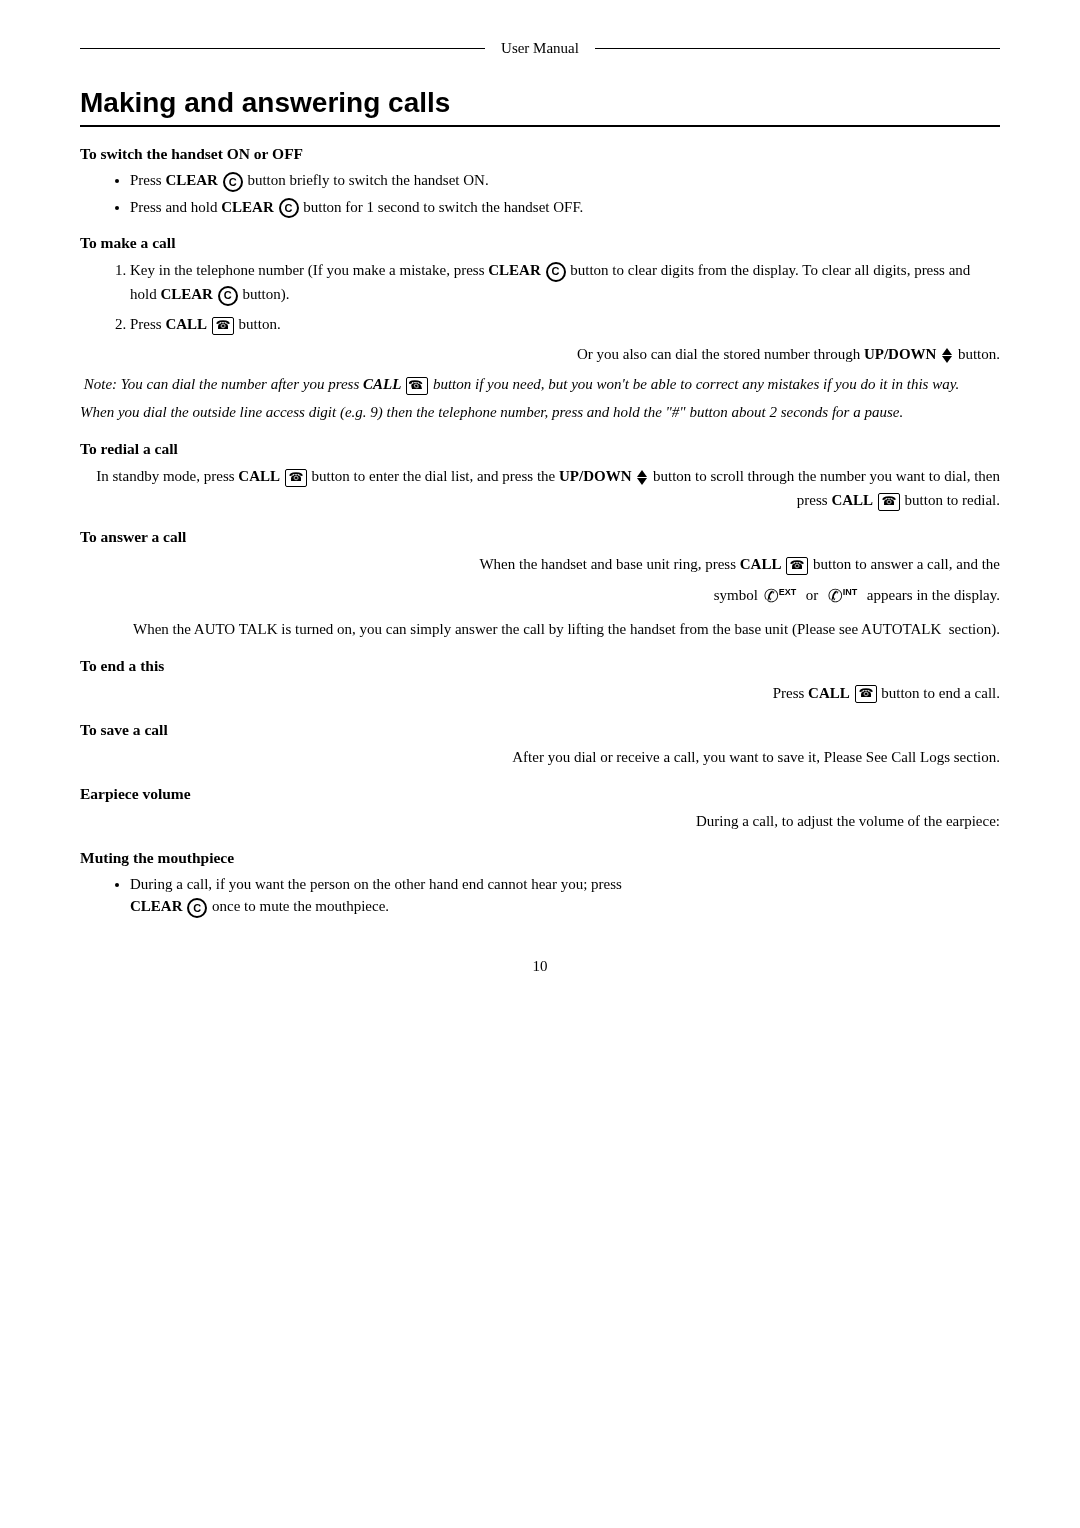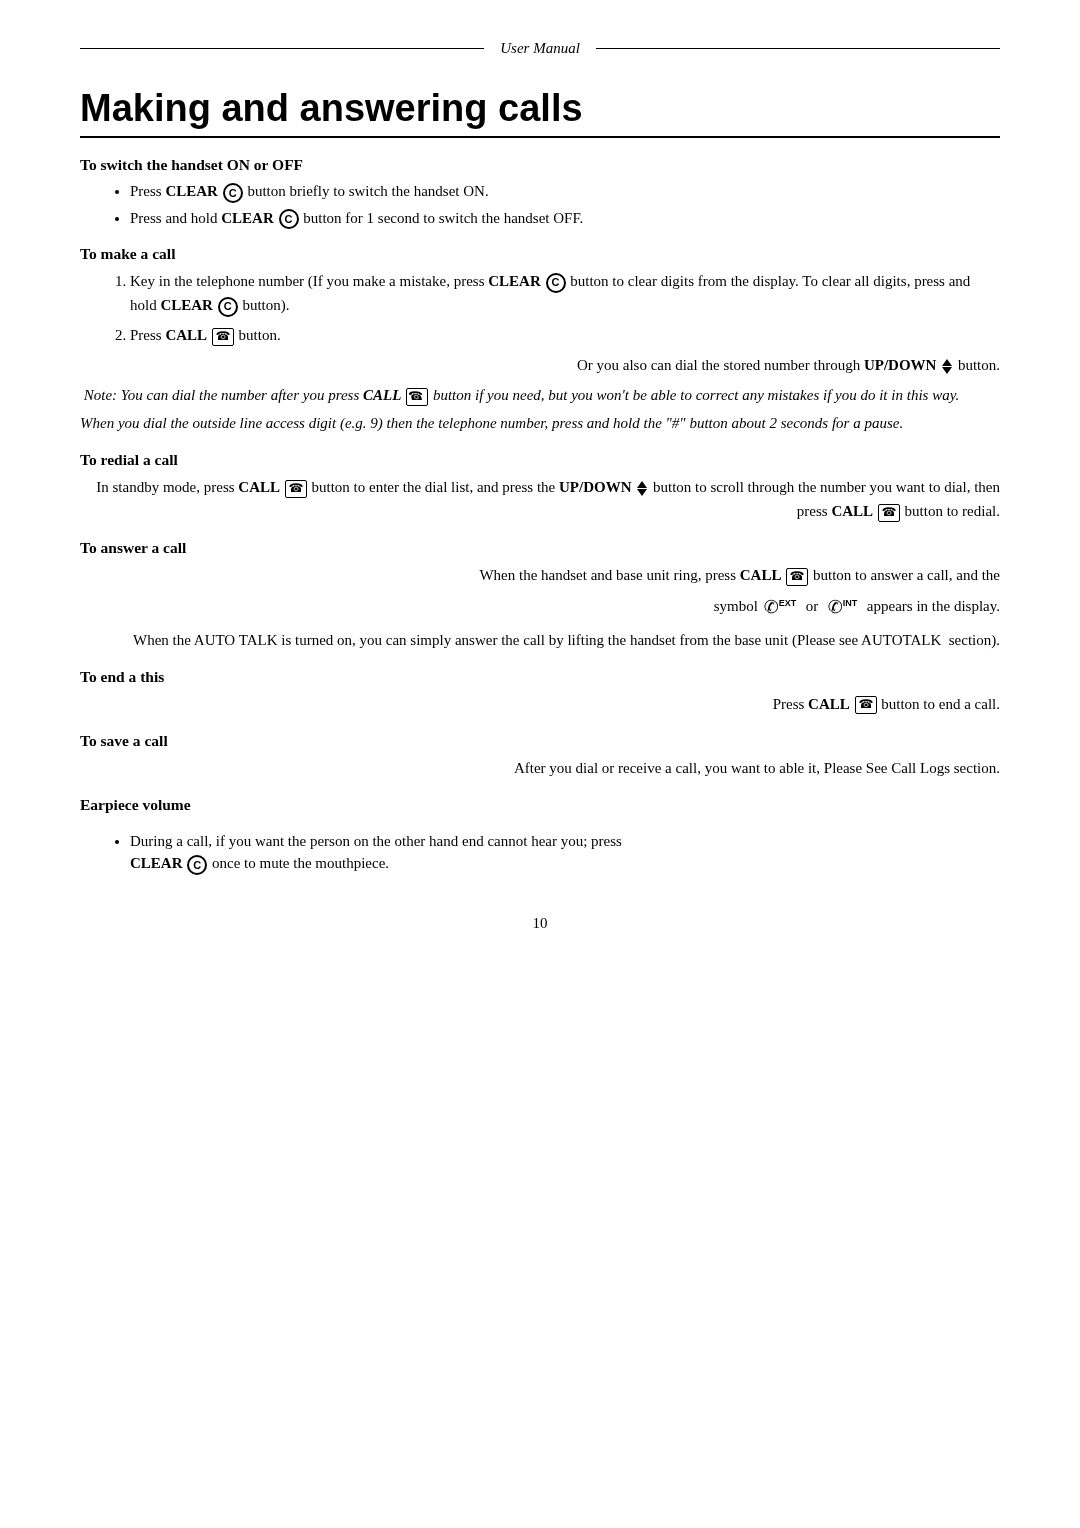--- a/index.html
+++ b/index.html
@@ -15,27 +15,26 @@
     .header-line {
       display: flex;
       align-items: center;
       margin-bottom: 30px;
     }
     .header-line .line {
       flex: 1;
       border-top: 1.5px solid #000;
     }
     .header-line .title {
-      font-style: italic;
       font-size: 15px;
       padding: 0 16px;
       white-space: nowrap;
     }
     h1.page-title {
-      font-size: 38px;
+      font-size: 28px;
       font-weight: bold;
       margin-bottom: 6px;
       font-family: Arial, sans-serif;
     }
     .title-underline {
       border-top: 2px solid #000;
       margin-bottom: 18px;
     }
     .section-heading {
       font-weight: bold;
@@ -269,29 +268,33 @@
   <div class="paragraph">
     Press <span class="bold">CALL</span>
     <span class="icon-call"></span>
     button to end a call.
   </div>
 </div>
 
 <div class="subsection">
   <div class="section-heading">To save a call</div>
   <div class="paragraph">
-    After you dial or receive a call, you want to able it, Please See Call Logs section.
+    After you dial or receive a call, you want to save it, Please See Call Logs section.
   </div>
 </div>
 
 <div class="subsection">
   <div class="section-heading">Earpiece volume</div>
-</div>
-
-<div class="subsection">
+  <div class="paragraph">
+    During a call, to adjust the volume of the earpiece:
+  </div>
+</div>
+
+<div class="subsection">
+  <div class="section-heading">Muting the mouthpiece</div>
   <ul class="bullet-list">
     <li>
       During a call, if you want the person on the other hand end cannot hear you; press<br>
       <span class="bold">CLEAR</span>
       <span class="icon-clear"></span>
       once to mute the mouthpiece.
     </li>
   </ul>
 </div>
 

